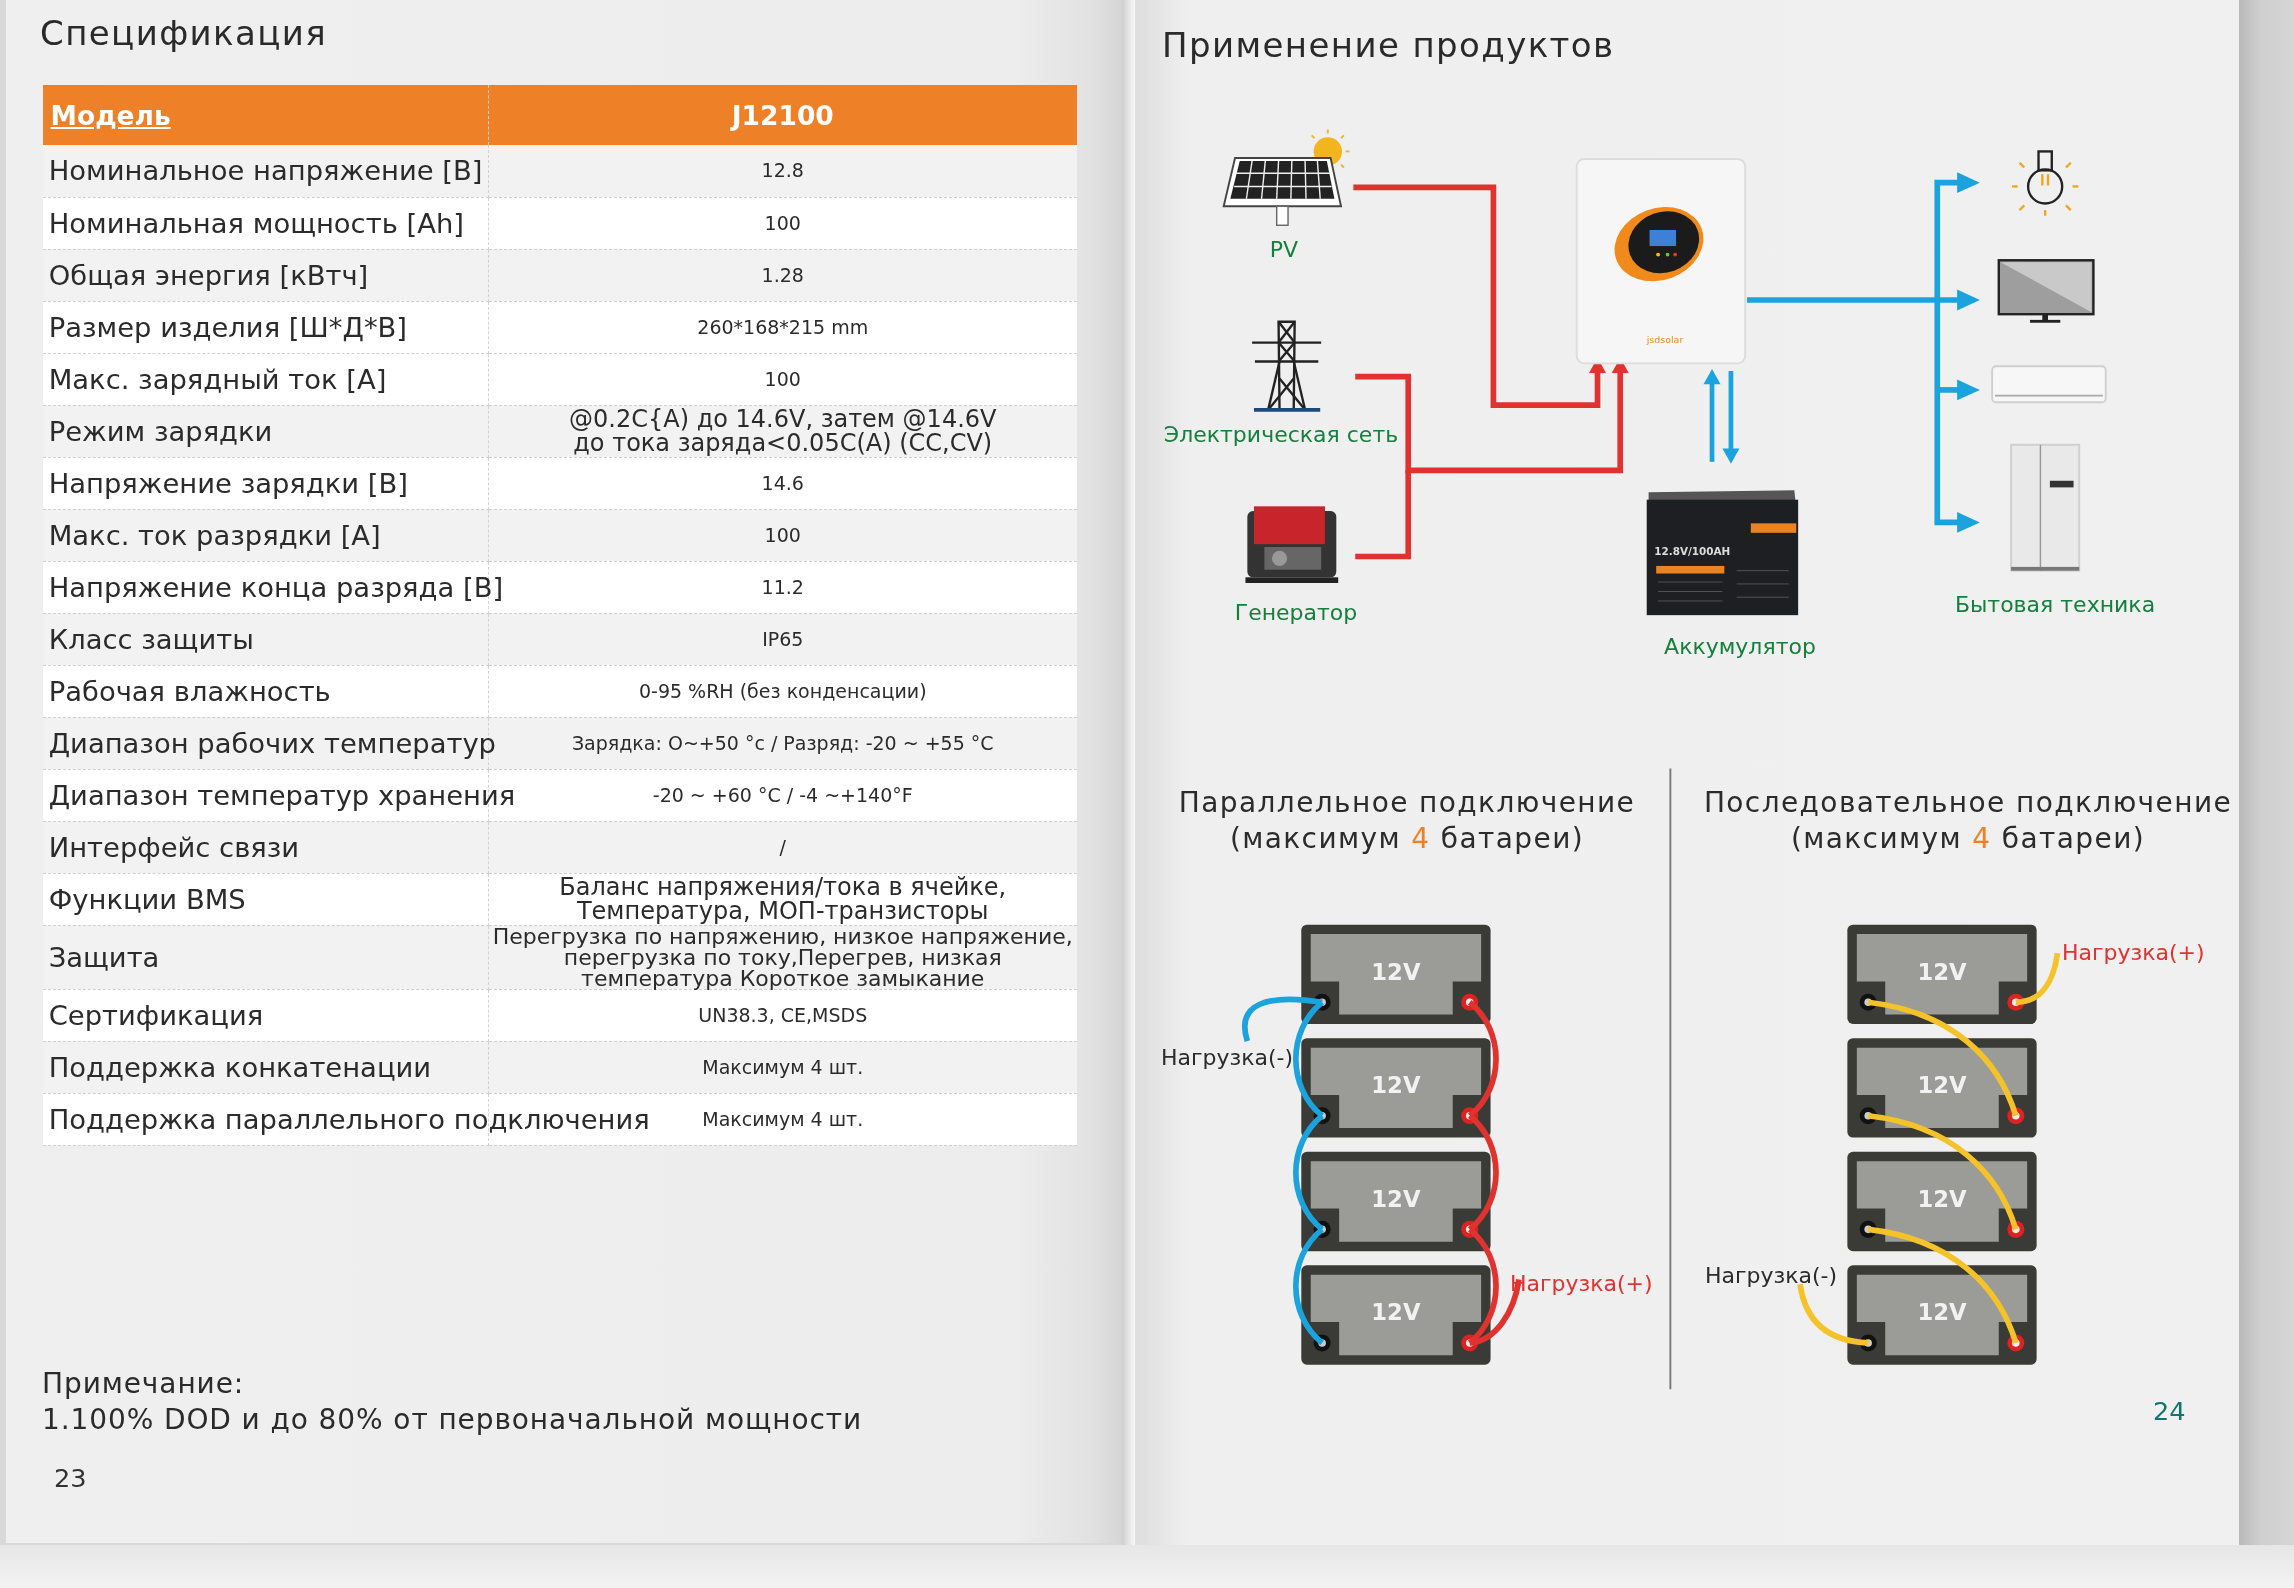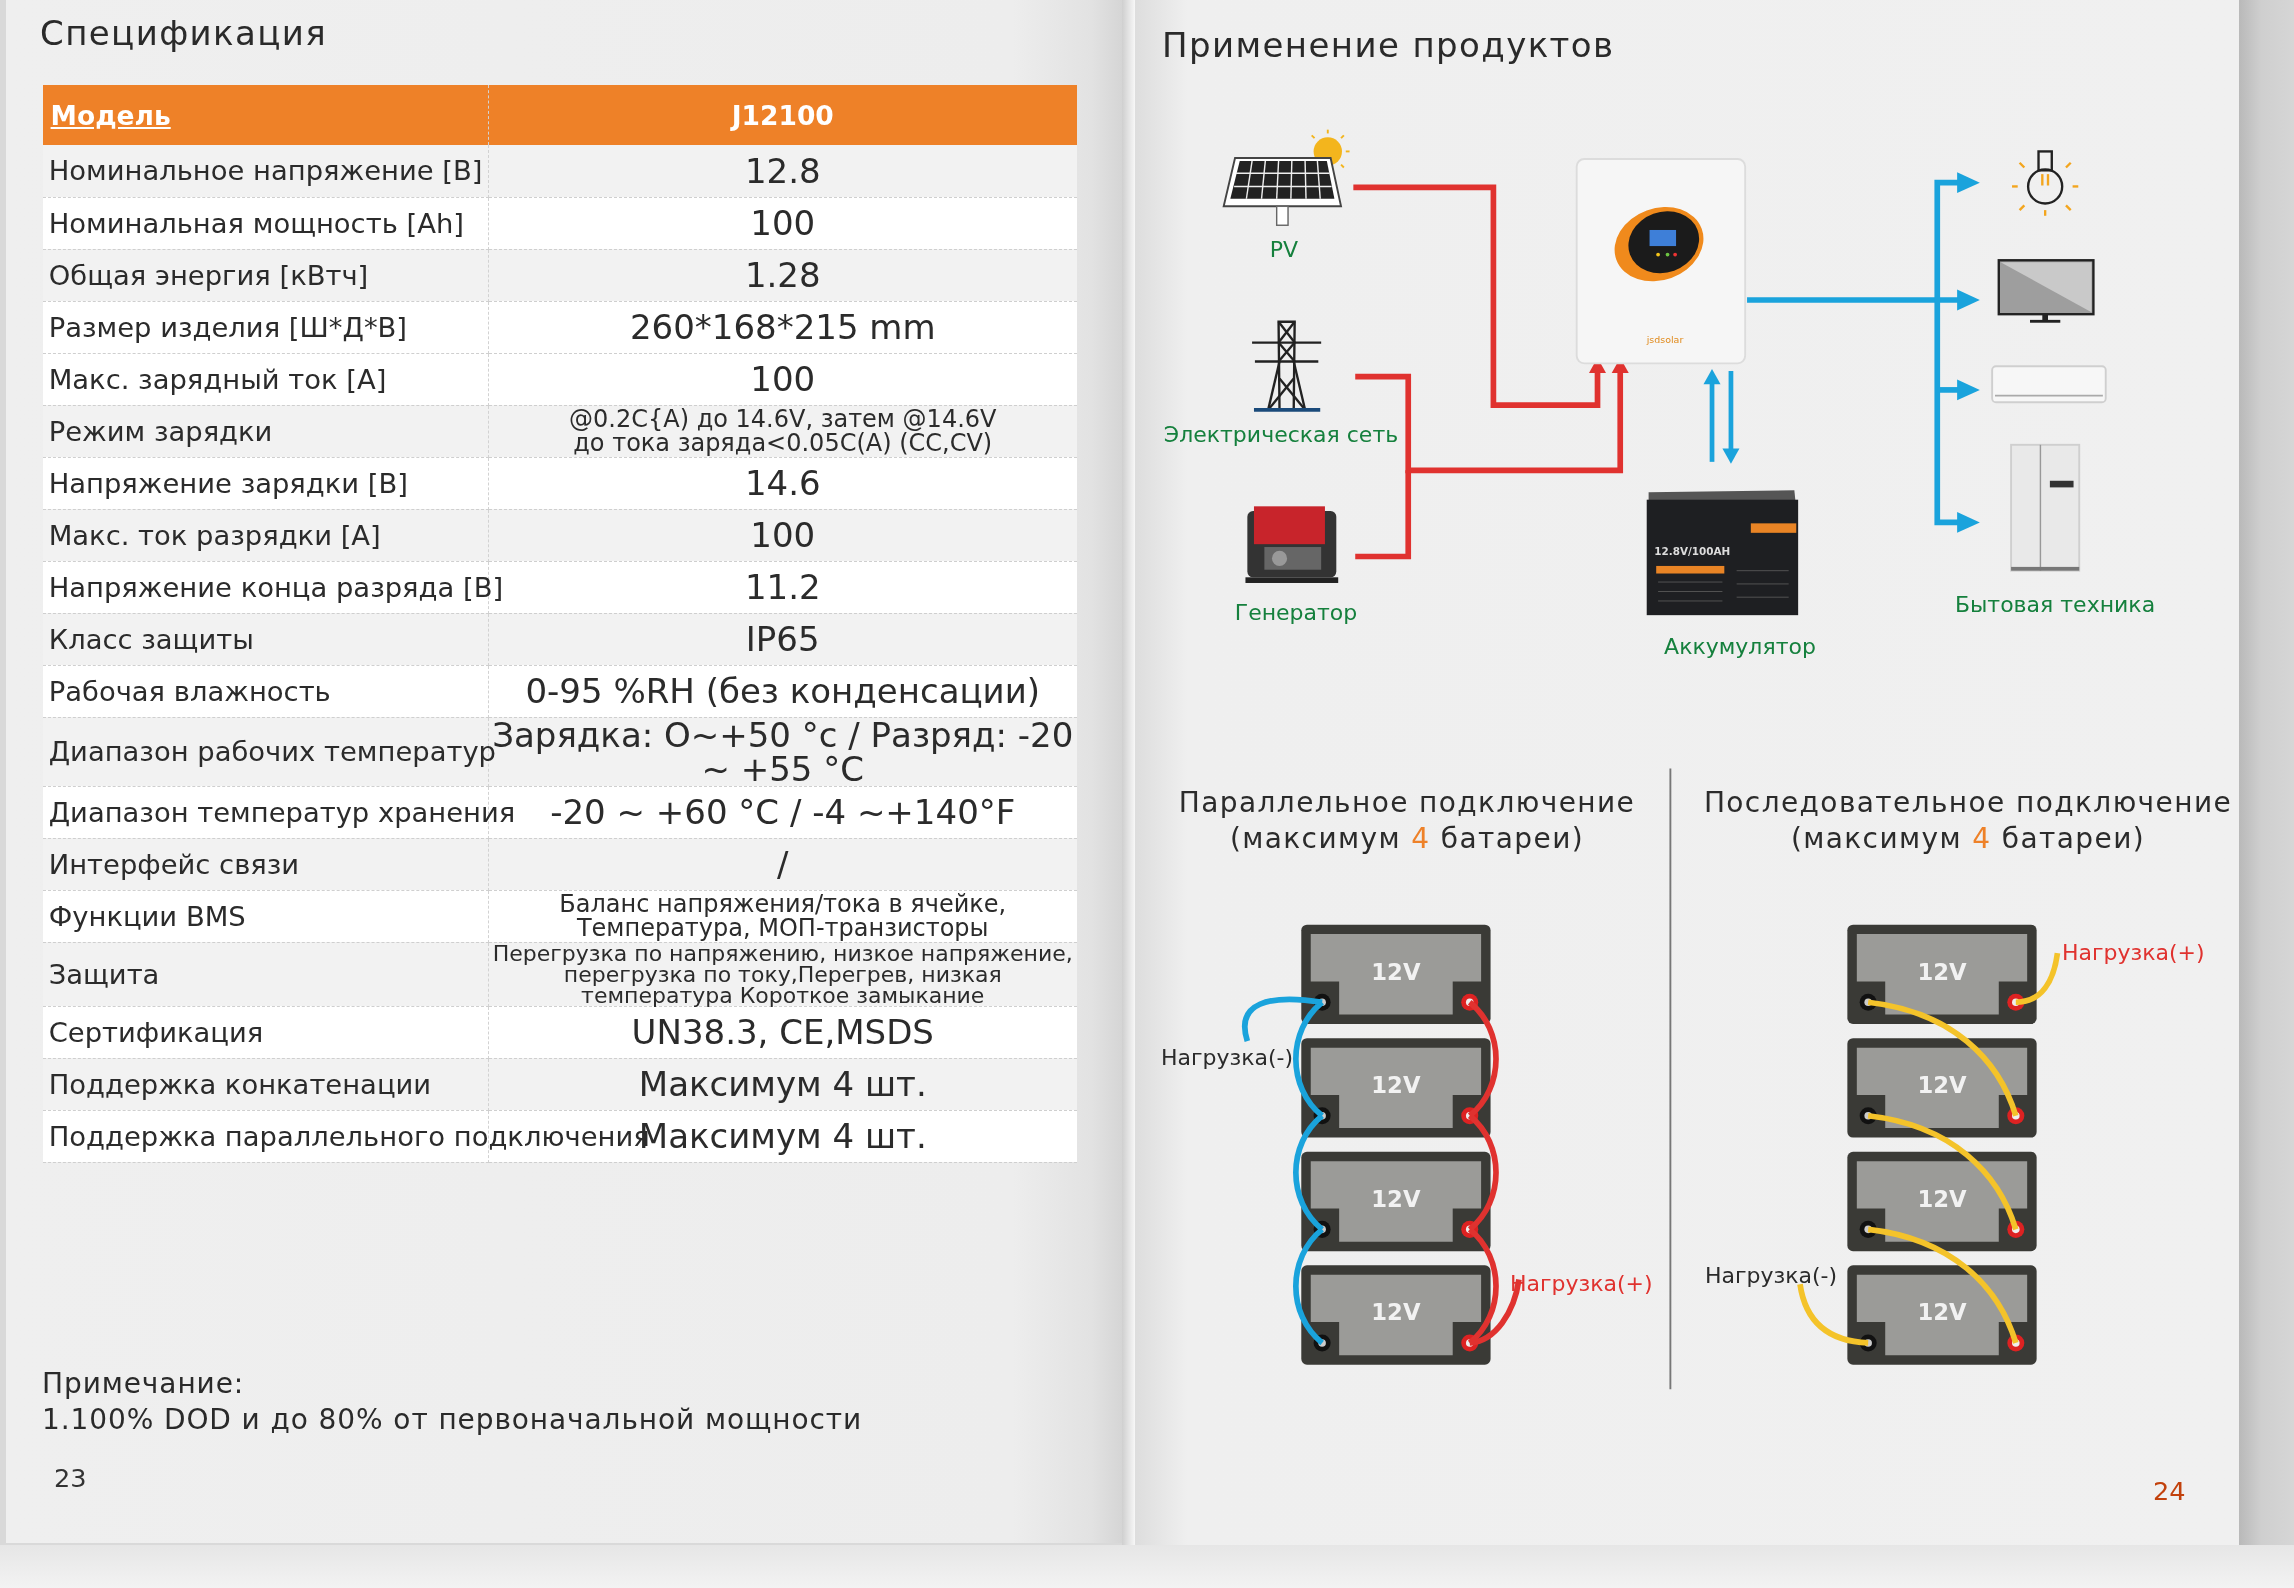--- a/index.html
+++ b/index.html
@@ -14,33 +14,33 @@
   .page-title { position:absolute; font-size:34px; letter-spacing:1.4px; color:#2a2a2a; white-space:nowrap; }
   #title-left { left:40px; top:13.2px; }
   #title-right { left:1162px; top:24.6px; }
 
   #spec-table { position:absolute; left:43px; top:85px; width:1034px; border-collapse:collapse; table-layout:fixed; }
   #spec-table td { height:52px; padding:0; border-bottom:0.9px dashed #cfcfcf; vertical-align:middle; box-sizing:border-box; }
   #spec-table tr.hdr td { height:60px; background:#ee8128; color:#fff; font-weight:bold; border-bottom:none; }
   #spec-table tr.hdr td.k { font-size:26.5px; padding-left:7.6px;text-decoration:underline; }
   #spec-table tr.hdr td.v { font-size:26.5px; text-align:center; padding-top:2px; }
   #spec-table td.k { width:445px; font-size:27.4px; padding-left:5.7px; white-space:nowrap; border-right:0.9px dashed #d2d2d2; }
-  #spec-table td.v { font-size:34px; text-align:center; line-height:1.0; }
+  #spec-table td.v { font-size:19px; text-align:center; line-height:1.0; }
   #spec-table tr.odd td { background:#f2f2f2; }
   #spec-table tr.even td { background:#ffffff; }
   #spec-table td.v.small { font-size:24px; line-height:24px; }
   #spec-table td.v.tiny { font-size:22px; line-height:21px; }
   #spec-table tr.wide td.k { width:auto; }
 
   .note { position:absolute; left:42px; font-size:28px; letter-spacing:0.9px; color:#2a2a2a; white-space:nowrap; }
   #note-label { top:1367px; }
   #note-text { top:1403px; }
   .page-num { position:absolute; font-size:25.6px; color:#333; }
   #pnum-left { left:54px; top:1463px; }
-  #pnum-right { left:2153px; top:1476px; color:#c2410c; }
+  #pnum-right { left:2153px; top:1396px; color:#0f766e; }
 
   .lbl { position:absolute; font-size:22px; color:#15803d; white-space:nowrap; transform:translateX(-50%); }
   .sec-title { position:absolute; font-size:28px; letter-spacing:1.4px; text-align:center; line-height:36px; color:#2b2b2b; transform:translateX(-50%); white-space:nowrap; }
   .sec-title .hl { color:#ee8128; }
   .wire-lbl { position:absolute; font-size:22px; white-space:nowrap; }
   svg { position:absolute; left:0; top:0; }
 </style>
 </head>
 <body>
 

